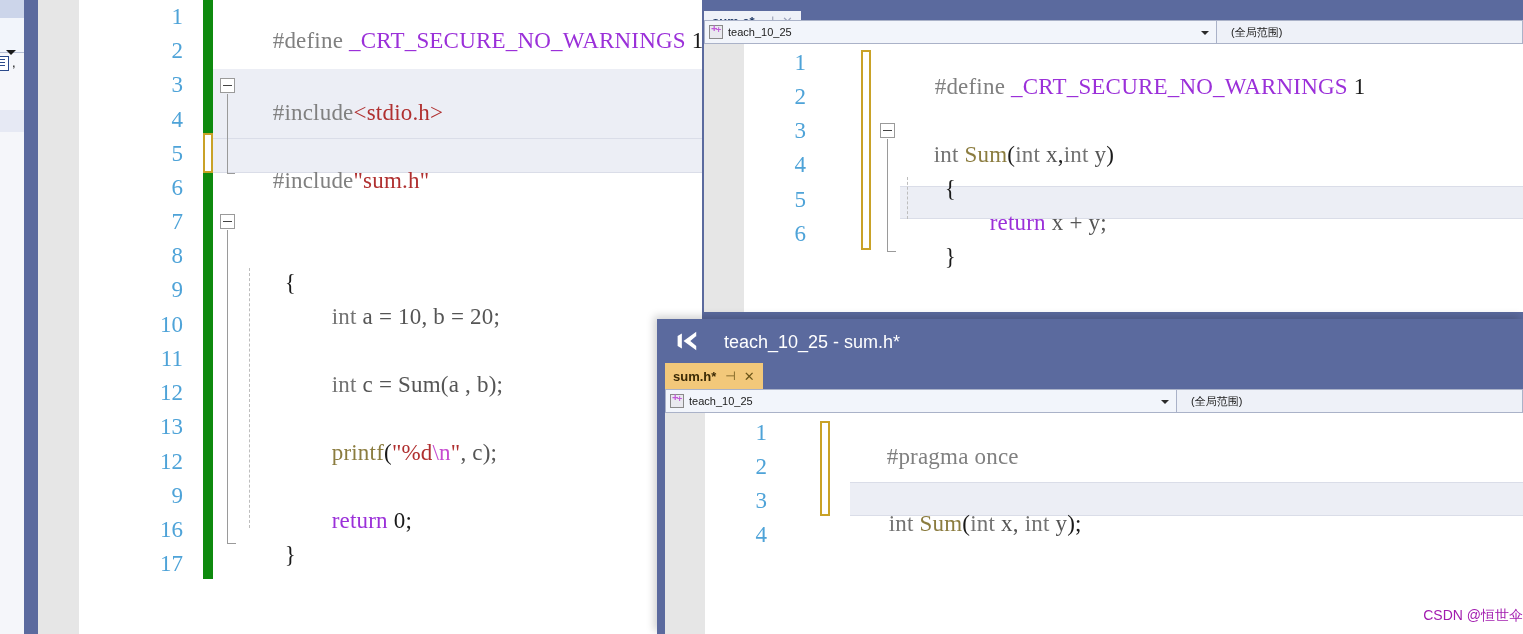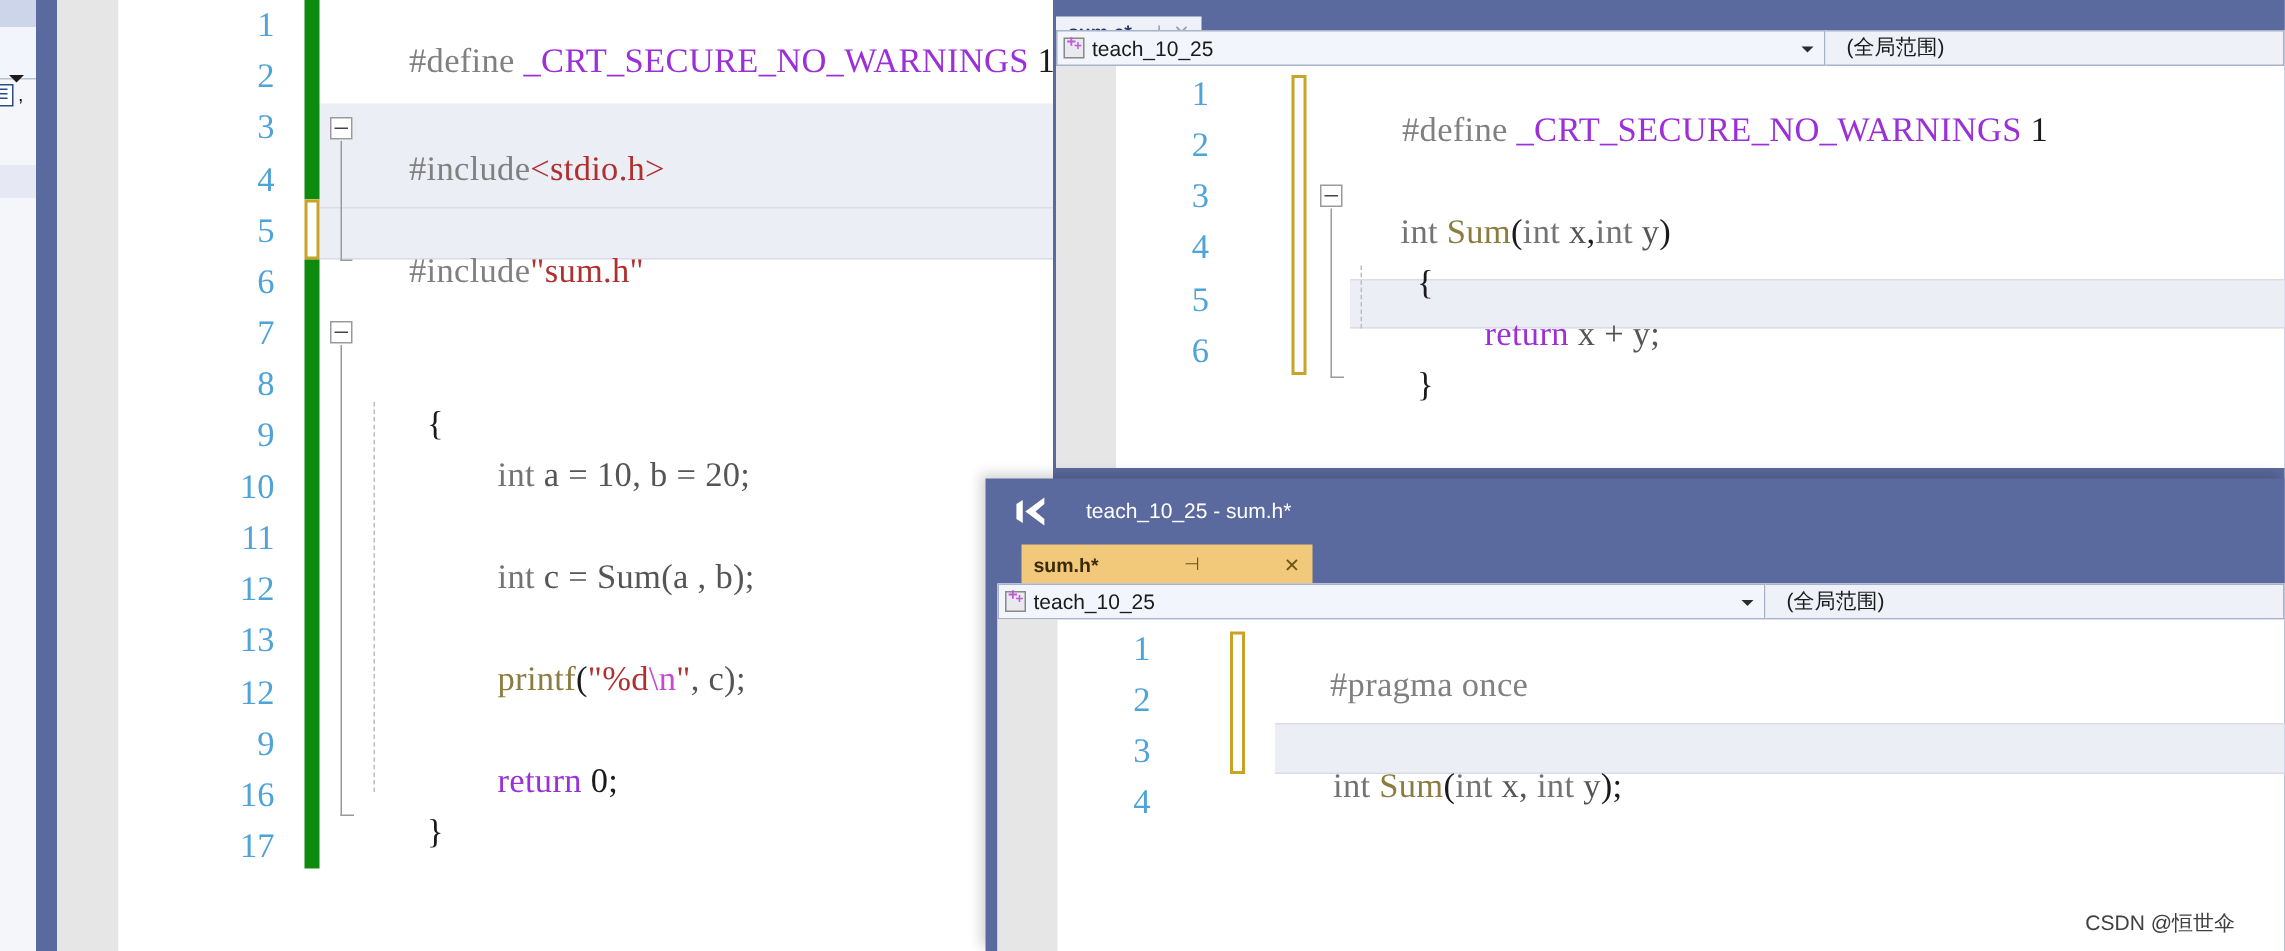--- a/index.html
+++ b/index.html
@@ -72,41 +72,41 @@
   .tab .pin{margin-left:9px;font-size:12px;color:#7a8099;}
   .tab .close{margin-left:8px;font-size:13px;color:#9aa1b8;}
 
   .toolbar{position:absolute;height:24px;background:#eef1f8;display:flex;align-items:stretch;}
   .combo{position:relative;height:24px;background:#f2f5fb;border:1px solid #aab2c8;box-sizing:border-box;
          display:flex;align-items:center;padding-left:4px;}
   .combo .ico{width:14px;height:14px;border:1px solid #8a8a8a;background:#e9e9ef;position:relative;
          margin-right:5px;box-sizing:border-box;}
   .combo .ico:after{content:"+";position:absolute;left:1px;top:-4px;font-size:11px;color:#c05ad9;font-weight:bold;}
   .combo .ico:before{content:"+";position:absolute;left:6px;top:-1px;font-size:9px;color:#c05ad9;font-weight:bold;}
-  .combo .ctext{font-size:14px;color:#1a1a1a;}
+  .combo .ctext{font-size:11px;color:#1a1a1a;}
   .combo .carrow{position:absolute;right:7px;top:10px;width:0;height:0;
         border-left:4px solid transparent;border-right:4px solid transparent;border-top:4px solid #2b2b2b;}
   .combo.scope{background:#eef1f8;border-left:none;}
 
   .editor-body{position:absolute;background:#fff;}
   .ed-gutterbg{position:absolute;background:#e6e6e6;}
 
   
   #sumh-win{left:657px;top:319px;width:866px;height:315px;background:#5b6a9e;
        box-shadow:-3px -3px 8px rgba(0,0,0,.18);}
   #sumh-win .titlebar{position:absolute;left:0;top:0;width:866px;height:44px;}
   .vslogo{position:absolute;left:18px;top:11px;width:34px;height:22px;}
-  #sumh-win .wintitle{position:absolute;left:67px;top:13px;font-size:14px;color:#fff;}
+  #sumh-win .wintitle{position:absolute;left:67px;top:13px;font-size:18px;color:#fff;}
   .tab.active-h{background:#f2c87a;}
   .tab.active-h .tab-label{color:#3a2a05;}
   .tab.active-h .pin{color:#6b5518;}
   .tab.active-h .close{color:#6b5518;}
 
   
-  #watermark{right:33px;bottom:9px;font-size:14px;color:#404040;
+  #watermark{right:0;bottom:9px;font-size:14px;color:#a21caf;
         font-family:"Liberation Sans",sans-serif;white-space:nowrap;}
 </style>
 </head>
 <body>
 
 <div class="abs" id="left-sliver">
   <div class="band-top"></div>
   <div class="combo-stub">
     <div class="combo-arrow"></div>
   </div>
@@ -266,21 +266,21 @@
 
   <div class="titlebar">
     <svg class="vslogo" viewBox="0 0 40 26">
       <path d="M3 7 L8 4 L8 22 L3 19 Z" fill="#ffffff"></path>
       <path d="M10 13 L25 2 L25 24 L10 13 Z M18 13 L25 19 L25 7 Z" fill="#ffffff"></path>
     </svg>
     <div class="wintitle">teach_10_25 - sum.h*</div>
   </div>
 
   <div class="abs" style="left:0;top:44px;width:866px;height:26px;">
-    <div class="tab active-h" style="left:24px;top:0;height:26px;gap:48px;">
+    <div class="tab active-h" style="left:8px;top:0;height:26px;">
       <span class="tab-label">sum.h*</span>
       <span class="pin">⊣</span>
       <span class="close">✕</span>
     </div>
   </div>
 
   <div class="toolbar" style="left:8px;top:70px;width:858px;">
     <div class="combo" style="width:512px;">
       <span class="ico"></span>
       <span class="ctext">teach_10_25</span>

